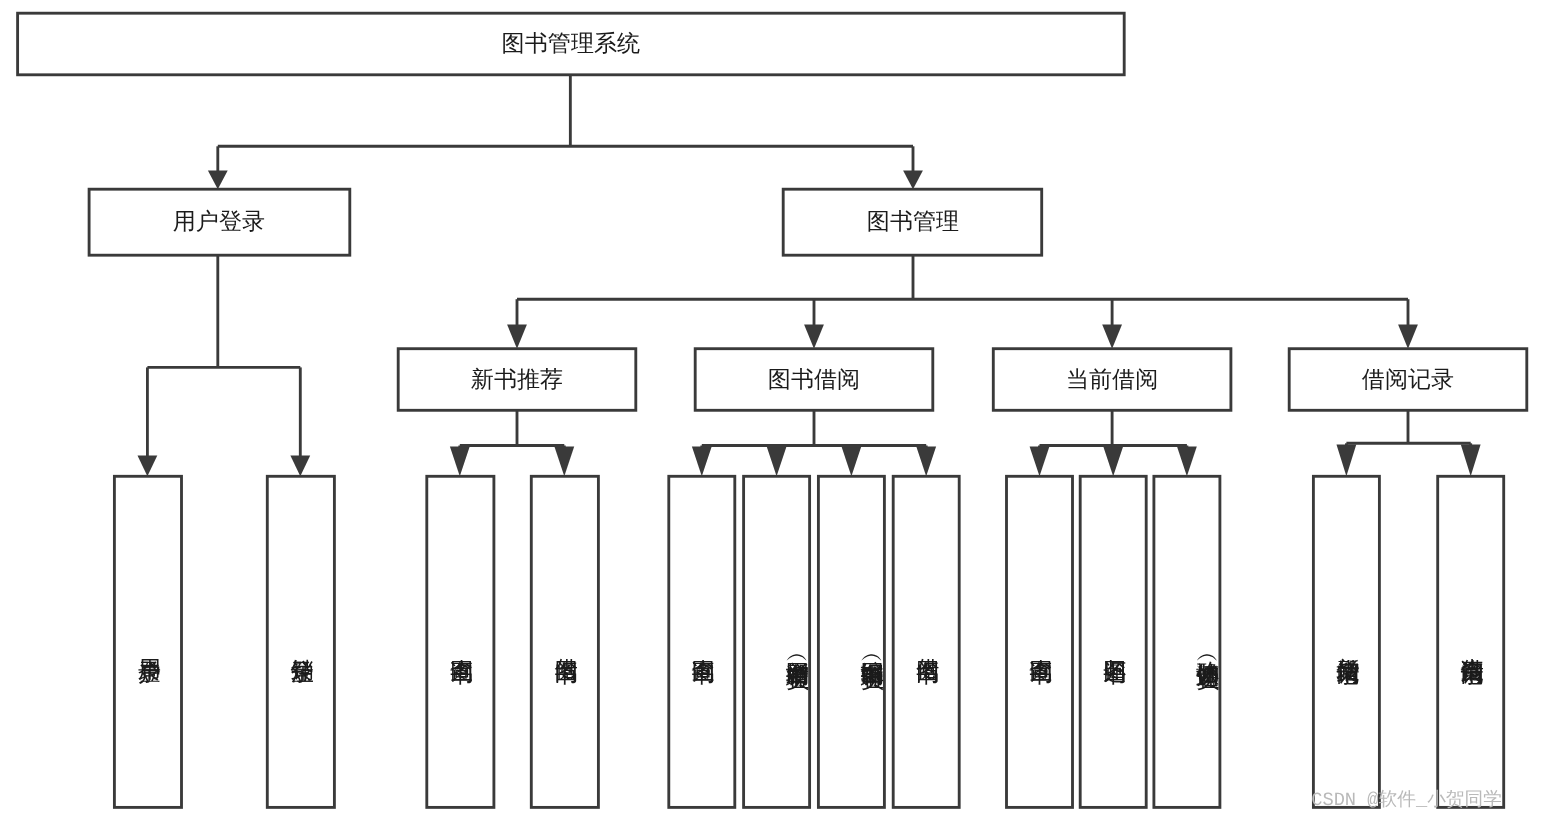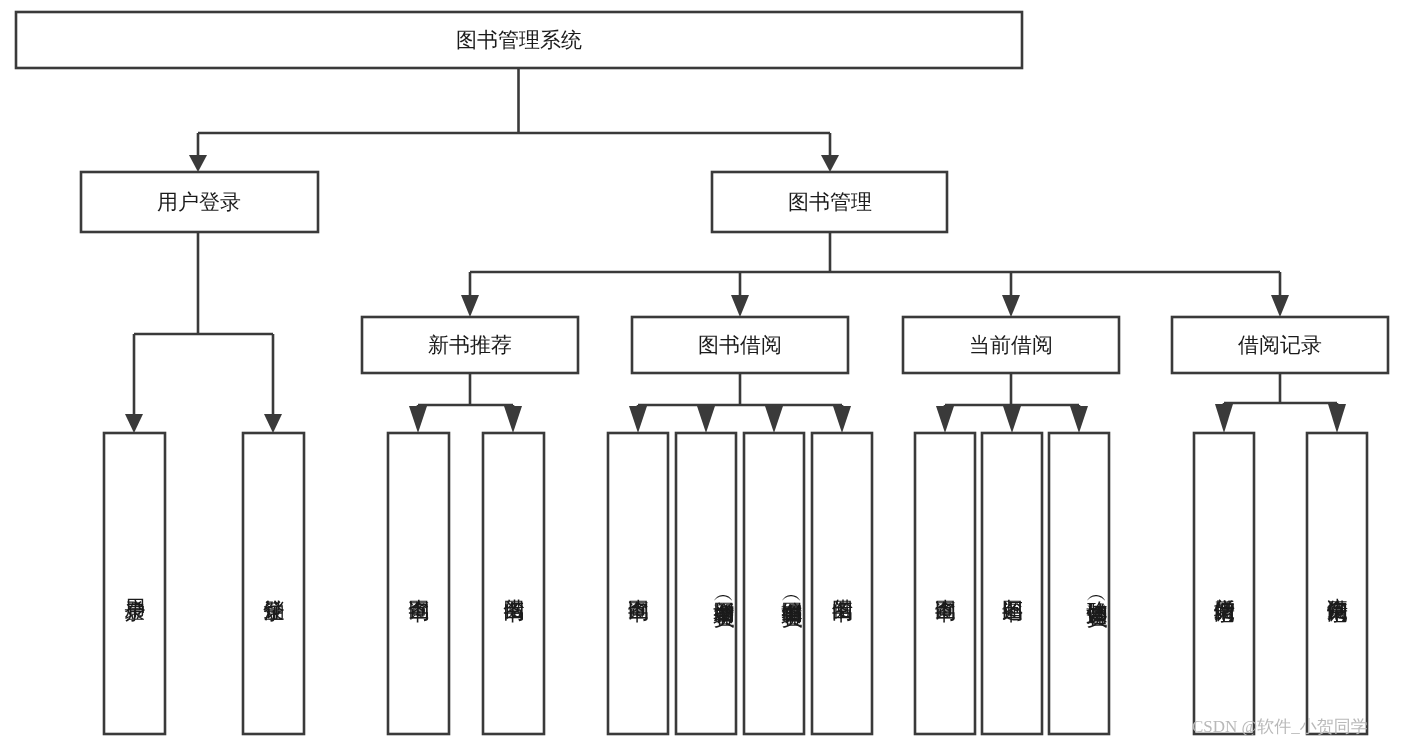--- a/index.html
+++ b/index.html
@@ -58,21 +58,21 @@
     color: #1b1b1b;
     letter-spacing: 1px;
     display: flex;
     align-items: center;
     justify-content: center;
     white-space: nowrap;
     pointer-events: none;
   }
   .watermark {
     position: absolute;
-    font-family: Liberation Serif, serif;
+    font-family: Liberation Mono, monospace;
     font-size: 17px;
     color: #b9b9b9;
     white-space: nowrap;
   }
 </style>
 </head>
 <body>
 
 <div id="diagram-root">
 

